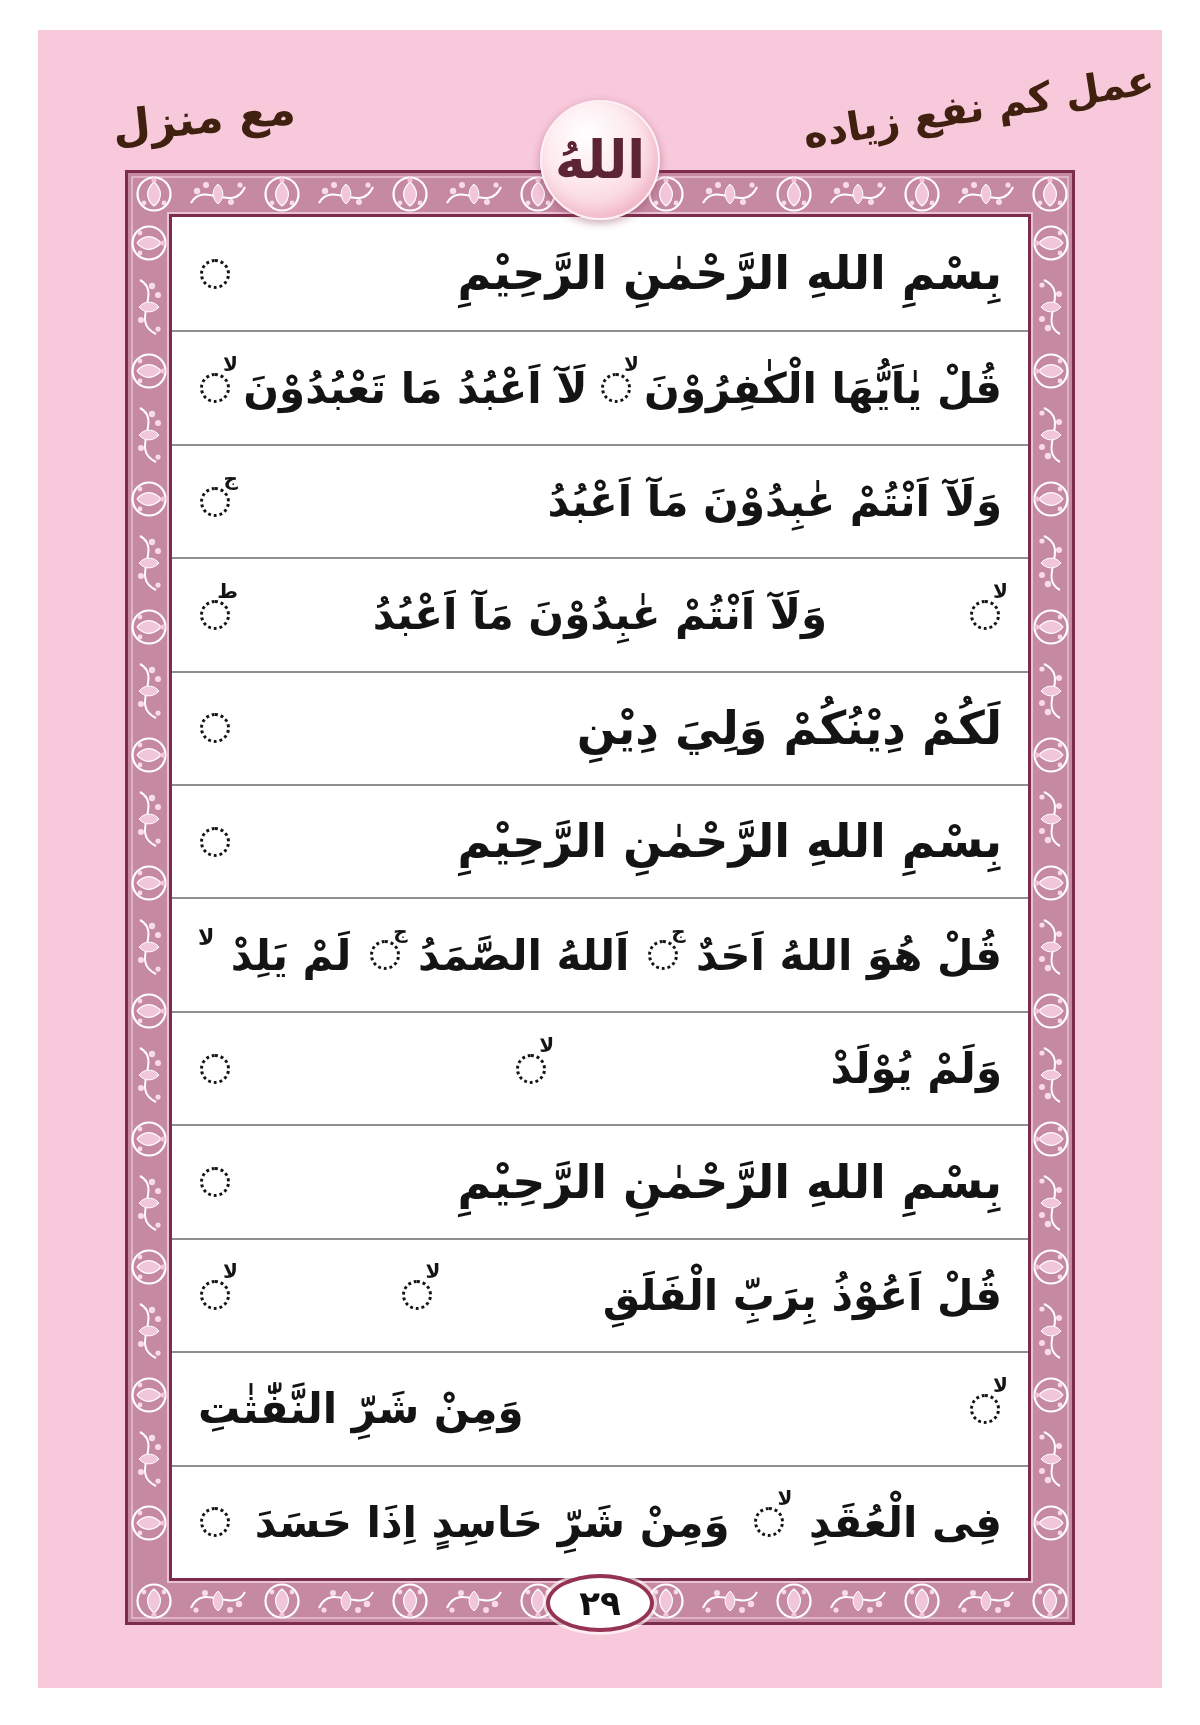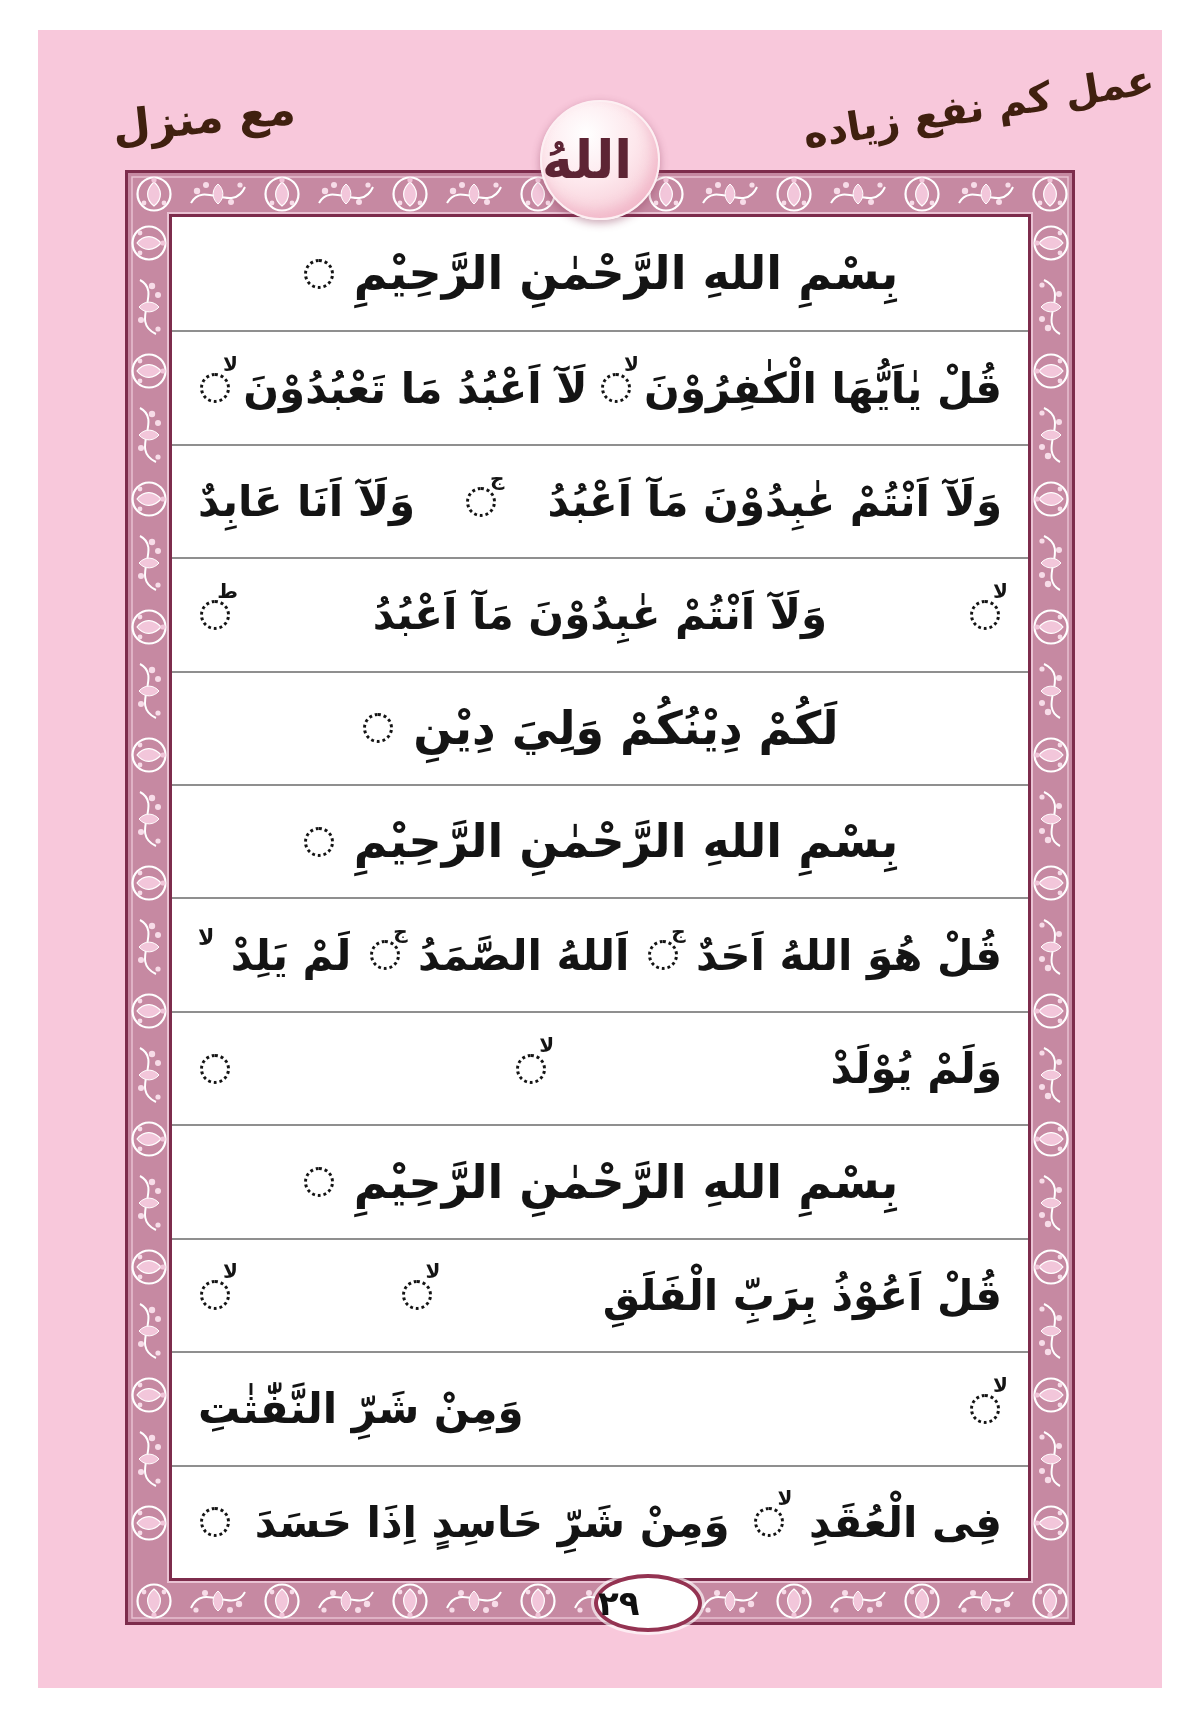--- a/index.html
+++ b/index.html
@@ -16,36 +16,36 @@
   .hdr-right{right:46px;top:56px;font-size:40px;transform:rotate(-9deg);transform-origin:100% 50%;}
   .frame{position:absolute;left:125px;top:170px;width:950px;height:1455px;background:var(--band);
          border:3px solid var(--dark);box-sizing:border-box;}
   .frame svg.bd{position:absolute;left:0;top:0;width:944px;height:1449px;}
   .text-area{position:absolute;left:41px;top:41px;width:862px;height:1367px;box-sizing:border-box;
          background:#ffffff;border:3px solid var(--dark);box-shadow:0 0 0 2px #e9c2d3;
          display:grid;grid-template-rows:repeat(12,1fr);}
   .row{direction:rtl;display:flex;align-items:center;padding:0 26px;font-size:42px;font-weight:bold;
        color:var(--ink);line-height:1.5;}
   .row.justify{justify-content:space-between;}
-  .row.center{justify-content:center;gap:18px;font-size:46px;}
+  .row.center{justify-content:space-between;gap:18px;font-size:46px;}
   .row + .row{border-top:2px solid var(--divider);}
   .ar{white-space:nowrap;}
   .vend{position:relative;display:inline-block;width:34px;height:34px;flex:0 0 auto;}
   .vcircle{position:absolute;left:2px;top:2px;right:2px;bottom:2px;border:3px dotted var(--ink);
            border-radius:50%;}
   .vtag{position:absolute;top:-22px;right:-6px;font-size:20px;font-weight:bold;color:var(--ink);}
   .waqf{display:inline-block;font-size:22px;transform:translateY(-18px);flex:0 0 auto;}
   .medallion{position:absolute;left:540px;top:100px;width:116px;height:116px;border-radius:50%;
       background:radial-gradient(circle at 38% 28%, #ffffff 0%, #fde7ec 45%, #f3bccb 100%);
       border:2px solid #fdf0f3;box-shadow:0 3px 8px rgba(140,60,90,.45), inset -5px -7px 12px rgba(235,160,185,.45);
-      display:flex;align-items:center;justify-content:flex-start;z-index:5;}
+      display:flex;align-items:center;justify-content:center;z-index:5;}
   .medallion span{font-size:52px;font-weight:bold;color:var(--maroon);}
   .pagenum{position:absolute;left:546px;top:1574px;width:108px;height:58px;background:#ffffff;
-      border:4px solid var(--ring);border-radius:50%;display:flex;align-items:center;justify-content:flex-start;
-      z-index:5;box-sizing:border-box;box-shadow:0 0 0 3px rgba(255,255,255,.65);margin-left:48px;}
+      border:4px solid var(--ring);border-radius:50%;display:flex;align-items:center;justify-content:center;
+      z-index:5;box-sizing:border-box;box-shadow:0 0 0 3px rgba(255,255,255,.65);}
   .pagenum span{font-size:34px;font-weight:bold;color:#101010;}
 </style>
 </head>
 <body>
 
 <div class="page">
   <div class="pink-bg"></div>
 
   <div class="hdr hdr-left">مع منزل</div>
   <div class="hdr hdr-right">عمل کم نفع زیاده</div>
@@ -610,21 +610,20 @@
             <span class="vcircle"></span>
             <span class="vtag">لا</span>
           </span>
         </div>
         <div class="row justify">
           <span class="ar">وَلَآ اَنْتُمْ عٰبِدُوْنَ مَآ اَعْبُدُ</span>
           <span class="vend">
             <span class="vcircle"></span>
             <span class="vtag">ج</span>
           </span>
-          <span class="ar">وَلَآ اَنَا عَابِدٌ</span>
         </div>
         <div class="row justify">
           <span class="vend">
             <span class="vcircle"></span>
             <span class="vtag">لا</span>
           </span>
           <span class="ar">وَلَآ اَنْتُمْ عٰبِدُوْنَ مَآ اَعْبُدُ</span>
           <span class="vend">
             <span class="vcircle"></span>
             <span class="vtag">ط</span>

